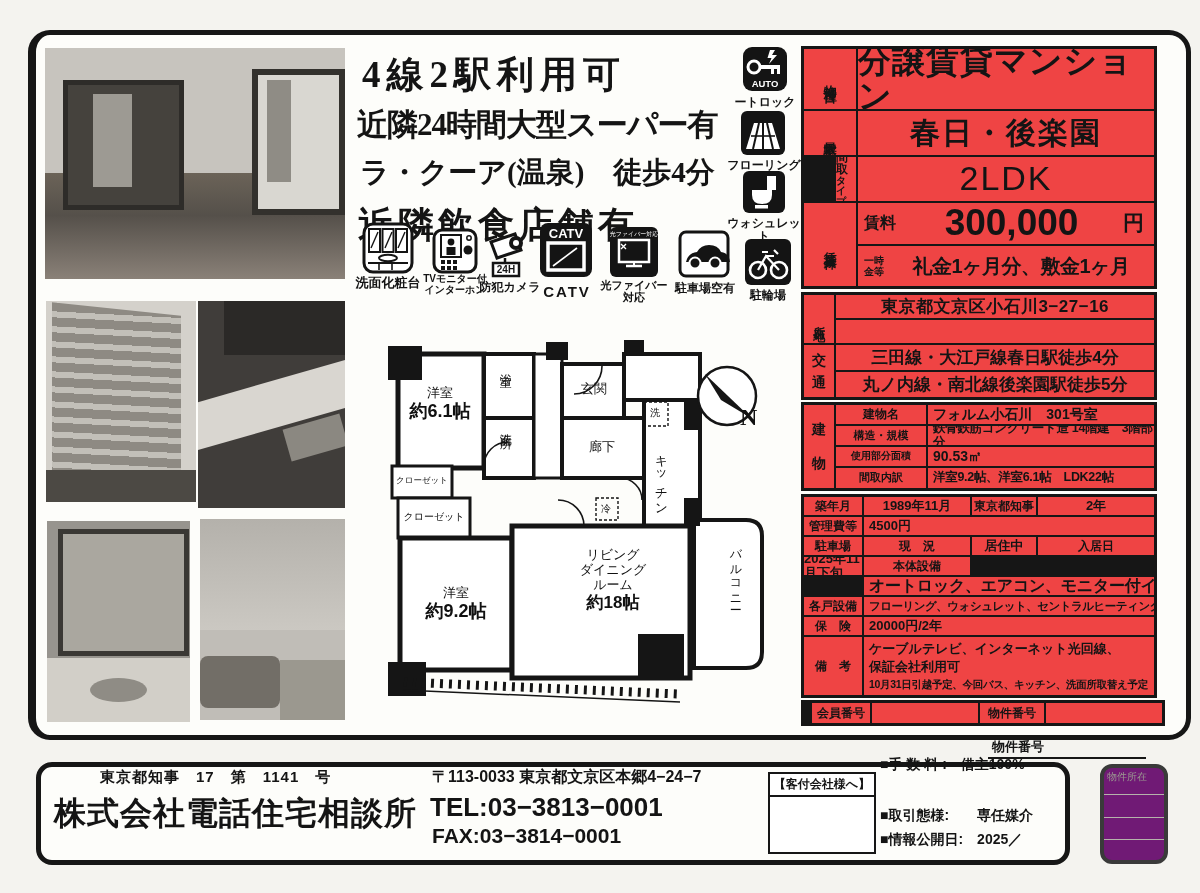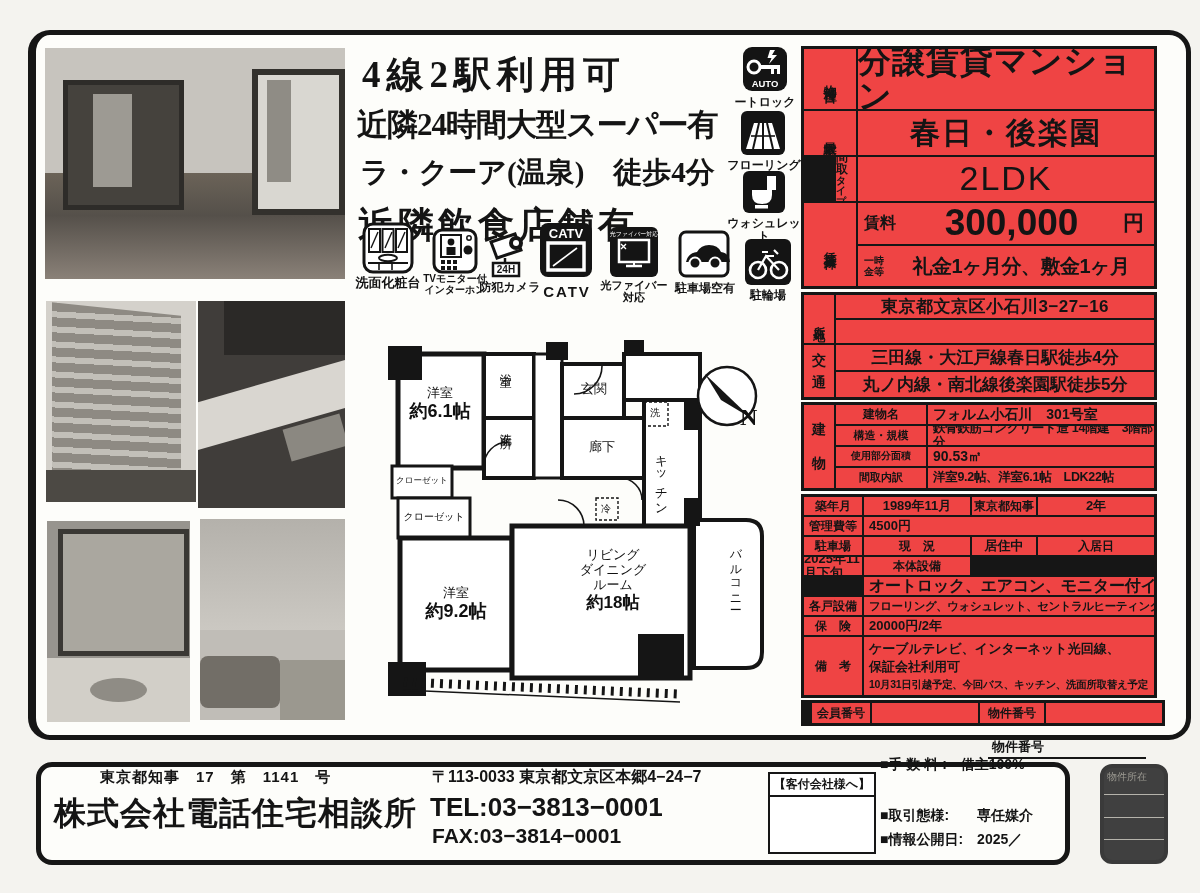--- a/index.html
+++ b/index.html
@@ -3,21 +3,21 @@
 <meta charset="utf-8">
 <style>
   html,body{margin:0;padding:0;}
   body{width:1200px;height:893px;background:#f4f3ef;position:relative;overflow:hidden;
        font-family:"Liberation Sans","DejaVu Sans",sans-serif;color:#141414;}
   .abs{position:absolute;}
   .serif{font-family:"Liberation Serif","DejaVu Serif",serif;}
   
   .mainbox{left:28px;top:30px;width:1150px;height:700px;border:5px solid #161616;border-left-width:8px;border-radius:22px;background:#fdfdfa;}
   .footbox{left:36px;top:762px;width:1024px;height:93px;border:5px solid #161616;border-radius:16px;background:#fdfdfa;}
-  .sidebox{left:1100px;top:764px;width:60px;height:92px;border:4px solid #3a3a3a;border-radius:12px;background:#404040;}
+  .sidebox{left:1100px;top:764px;width:60px;height:92px;border:4px solid #3a3a3a;border-radius:12px;background:#701a75;}
   
   .photo{position:absolute;overflow:hidden;background:#b5b2ac;}
   .photo>div{position:absolute;}
   
   .grid{display:grid;background:#161616;gap:2px;border:3px solid #161616;position:absolute;}
   .gc{background:#ef4444;display:flex;align-items:center;justify-content:center;overflow:hidden;line-height:1.05;}
   .gl{justify-content:flex-start;padding-left:5px;}
   .vlab{writing-mode:vertical-rl;text-orientation:upright;font-weight:700;}
   .fp-label{position:absolute;color:#111;text-align:center;line-height:1.15;}
   .fpv{writing-mode:vertical-rl;text-orientation:upright;letter-spacing:2px;}

